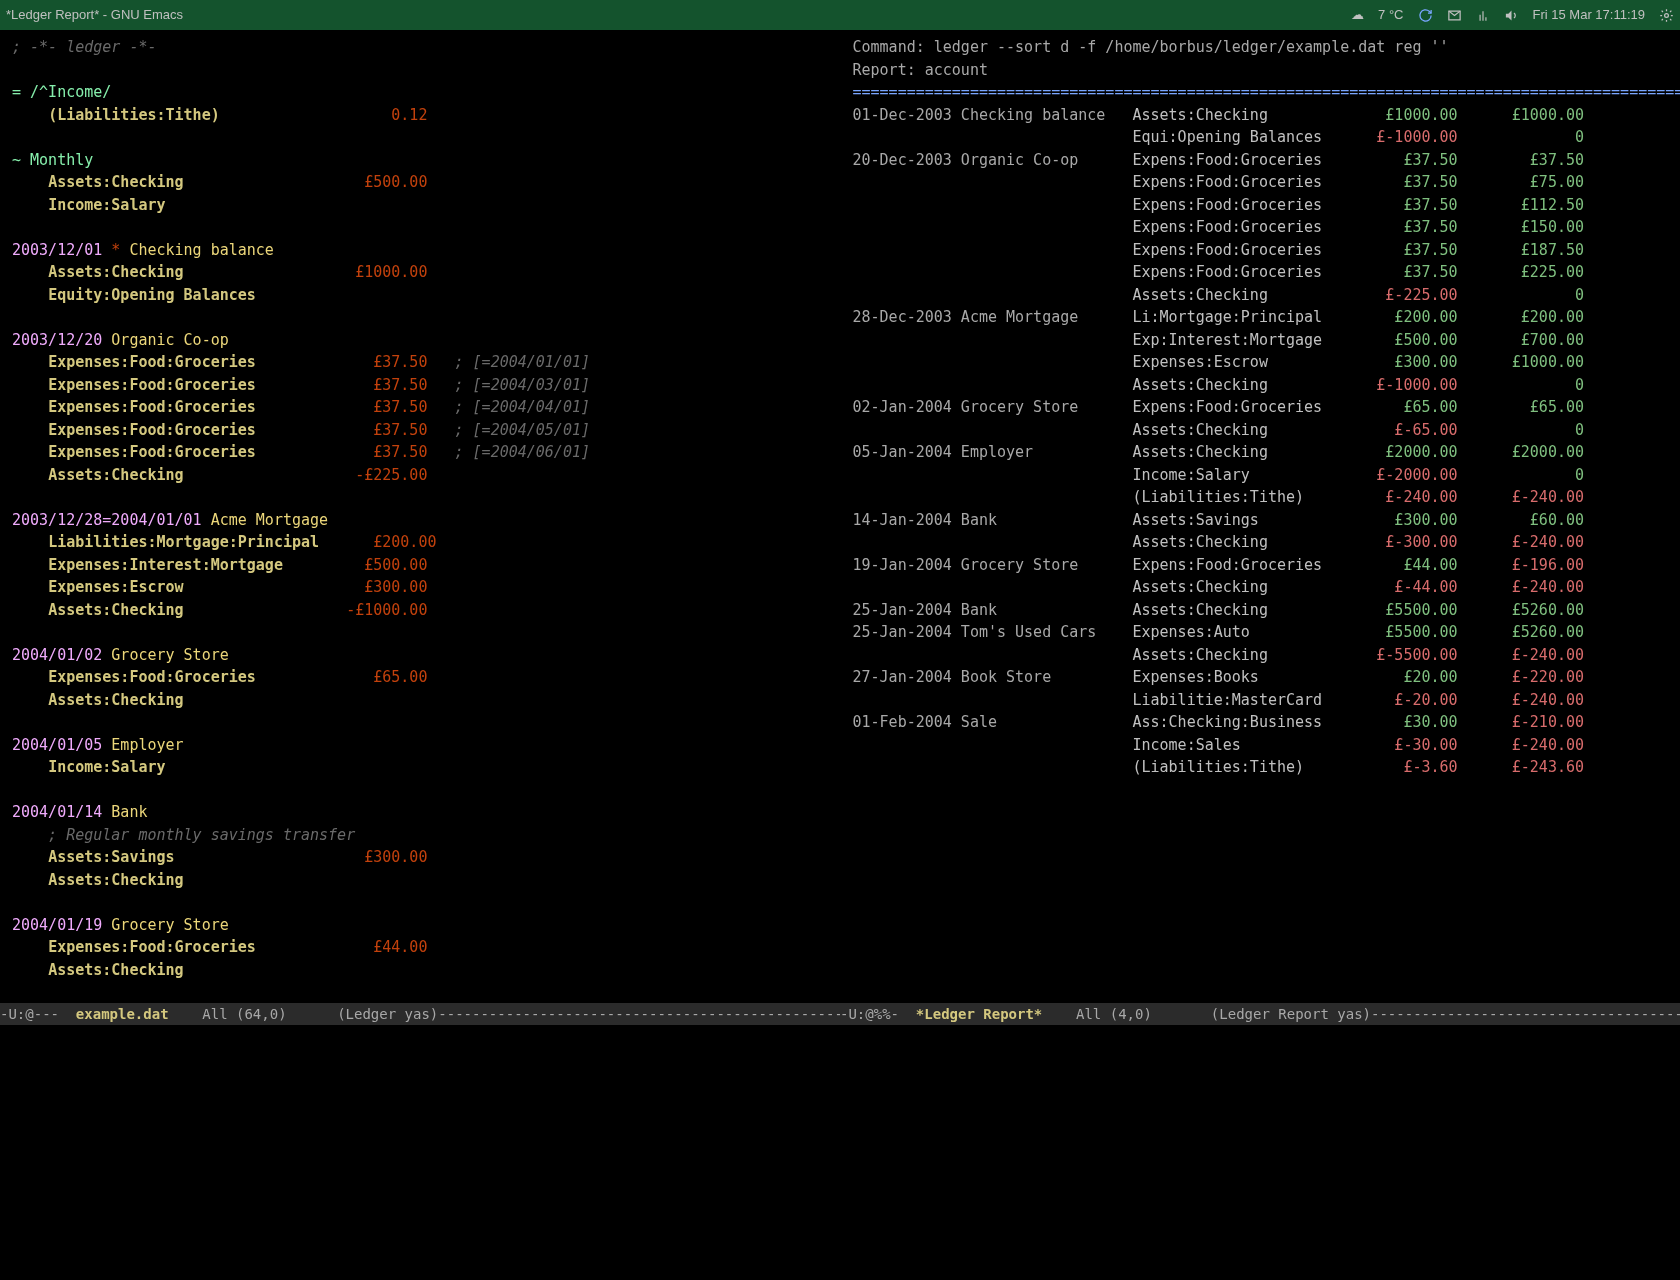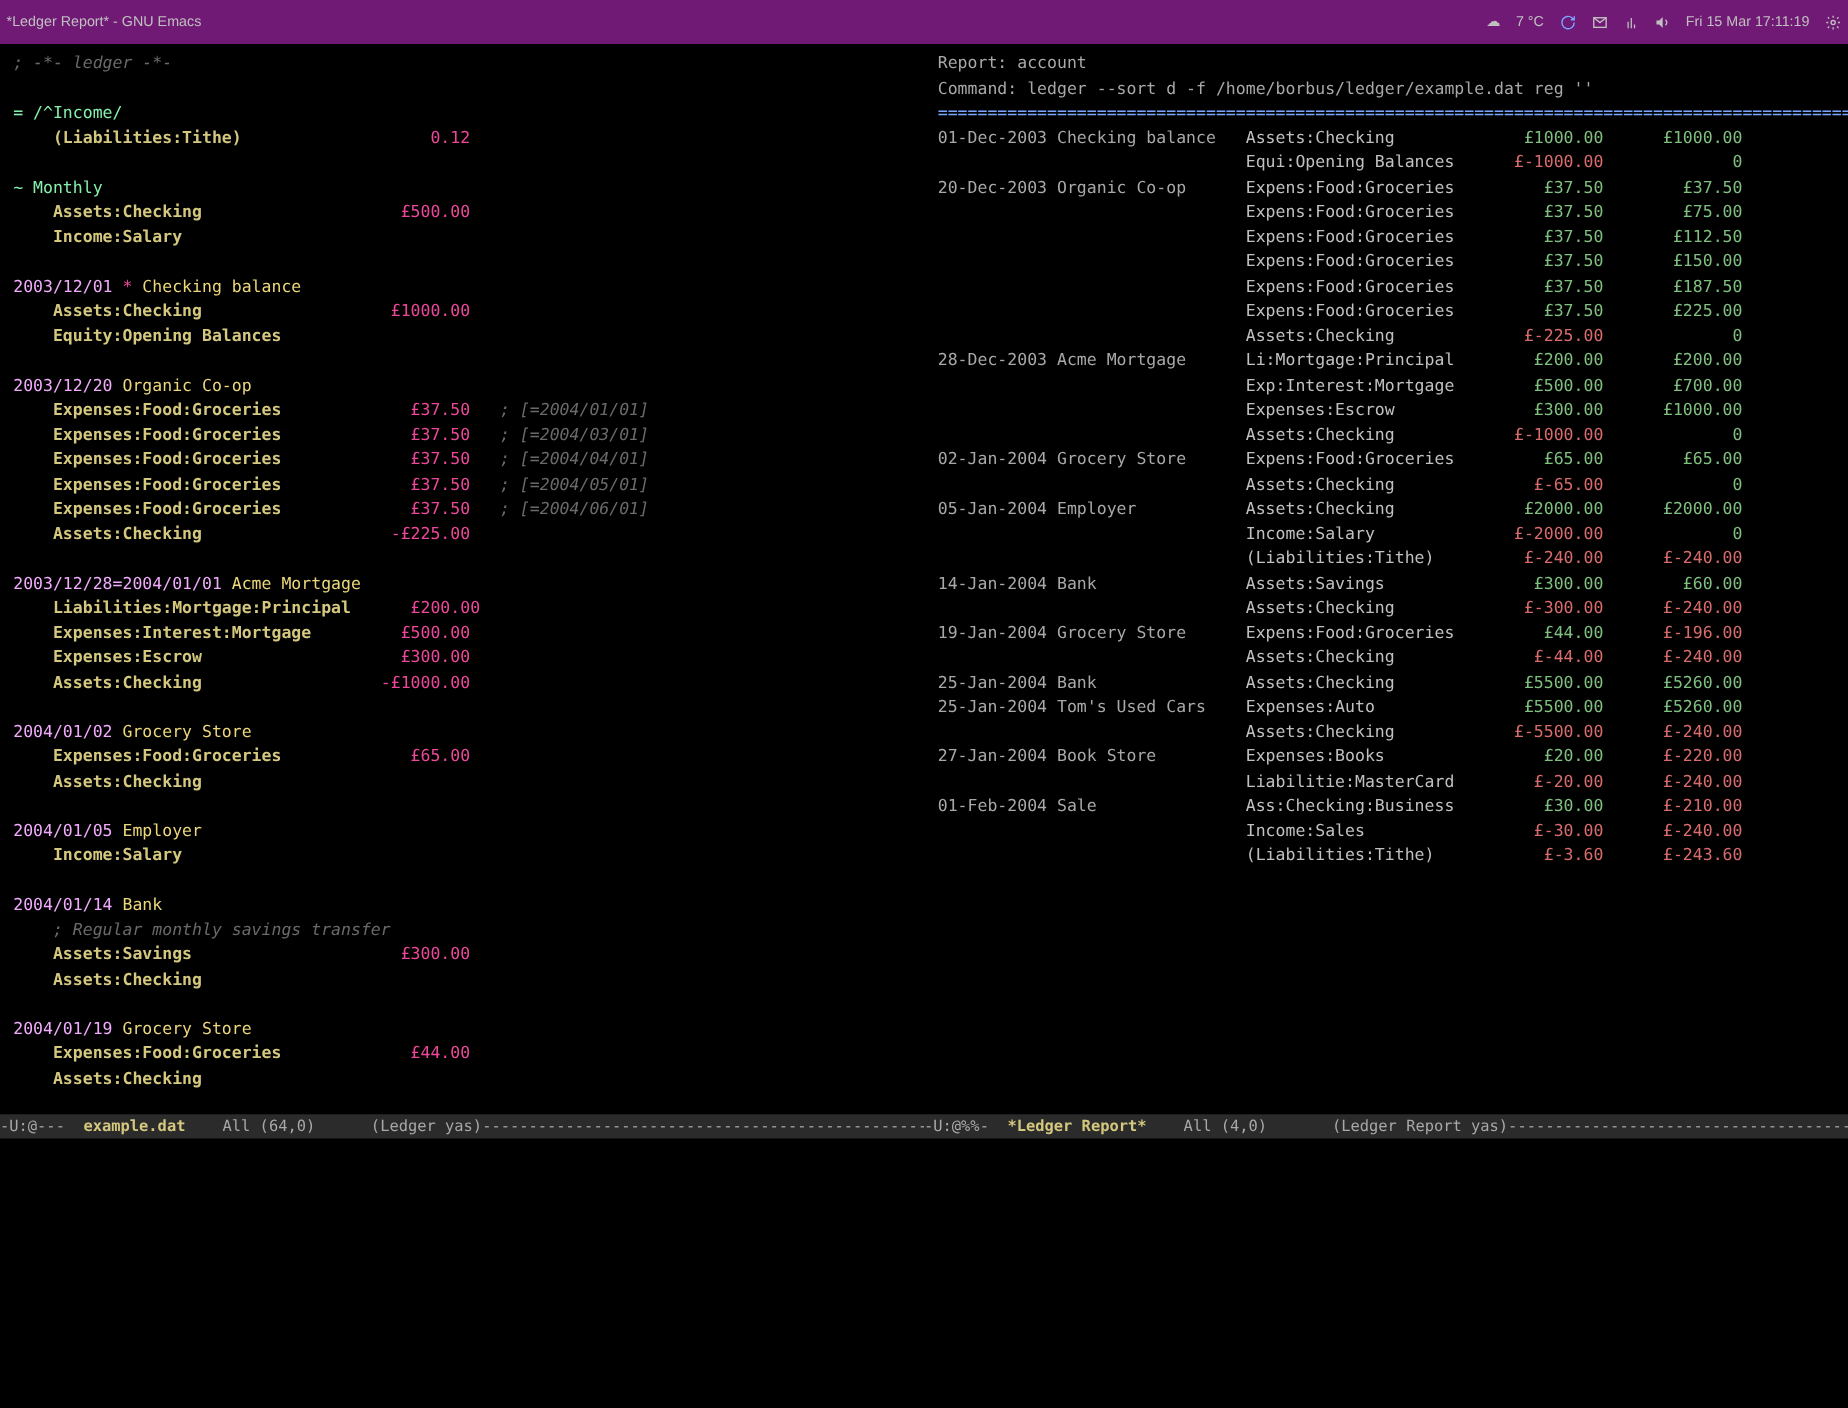--- a/index.html
+++ b/index.html
@@ -1,30 +1,30 @@
 <!DOCTYPE html>
 <html><head>
 <meta charset="utf-8">
 <style>
   html,body{margin:0;padding:0;width:1680px;height:1280px;background:#000;overflow:hidden;
     font-family:Consolas,"DejaVu Sans Mono",monospace;font-size:15px;line-height:1.5;}
-  .titlebar{height:40px;background:#701a75;color:#c0c0c0;display:flex;align-items:center;
+  .titlebar{height:30px;background:#14532d;color:#c0c0c0;display:flex;align-items:center;
     padding:0 6px;font-family:sans-serif;font-size:13px;}
   .titlebar .spacer{flex:1;}
   .tray{display:flex;align-items:center;gap:14px;}
   .tray span{white-space:nowrap;}
   .panes{display:flex;}
   .pane{flex:1;width:50%;height:973px;overflow:hidden;box-sizing:border-box;}
   .left{padding:6px 12px;border-right:1px solid #000;}
   .right{padding:6px 12px;}
   .comment{color:#6a6a6a;font-style:italic;}
   .yellow{color:#d4c87f;font-weight:bold;}
   .blue{color:#86efac;}
   .dblue{color:#f0abfc;margin-top:34px;}
-  .gray{color:#ec4899;}
+  .gray{color:#c2410c;}
   .cal{color:#ecd77a;}
   .pos{color:#7fbf7f;}
   .neg{color:#d86c6c;}
   .white{color:#c0c0c0;}
   .hdr{color:#a8a8a8;}
   .rule{color:#7aa6ff;letter-spacing:0;}
   .row{white-space:pre;}
   .modeline{background:#2b2b2b;color:#a8a8a8;font-family:Consolas,monospace;font-size:14px;
     height:22px;line-height:22px;display:flex;}
   .modeline>div{flex:1;white-space:pre;overflow:hidden;}
@@ -120,22 +120,22 @@
       <div class="row">    <span class="yellow">Assets:Checking</span></div>
       <div class="row">&nbsp;</div>
       <div class="row"><span class="dblue">2004/01/25</span><span class="gray"> </span><span class="cal">Bank</span></div>
       <div class="row comment">    ; Transfer to cover car purchase</div>
       <div class="row">    <span class="yellow">Assets:Checking</span>               <span class="gray">    £5500.00</span></div>
       <div class="row">    <span class="yellow">Assets:Savings</span></div>
       <div class="row comment">    ; :nobudget:</div>
       <div class="row">&nbsp;</div>
     </div>
   <div class="pane right" id="right-pane">
+      <div class="row hdr">Command: ledger --sort d -f /home/borbus/ledger/example.dat reg ''</div>
       <div class="row hdr">Report: account</div>
-      <div class="row hdr">Command: ledger --sort d -f /home/borbus/ledger/example.dat reg ''</div>
       <div class="row rule">===========================================================================================================</div>
       <div class="rightrow">01-Dec-2003 Checking balance   <span class="white">Assets:Checking         </span><span class="pos">    £1000.00</span>  <span class="pos">    £1000.00</span></div>
       <div class="rightrow">                               <span class="white">Equi:Opening Balances   </span><span class="neg">   £-1000.00</span>  <span class="pos">           0</span></div>
       <div class="rightrow">20-Dec-2003 Organic Co-op      <span class="white">Expens:Food:Groceries   </span><span class="pos">      £37.50</span>  <span class="pos">      £37.50</span></div>
       <div class="rightrow">                               <span class="white">Expens:Food:Groceries   </span><span class="pos">      £37.50</span>  <span class="pos">      £75.00</span></div>
       <div class="rightrow">                               <span class="white">Expens:Food:Groceries   </span><span class="pos">      £37.50</span>  <span class="pos">     £112.50</span></div>
       <div class="rightrow">                               <span class="white">Expens:Food:Groceries   </span><span class="pos">      £37.50</span>  <span class="pos">     £150.00</span></div>
       <div class="rightrow">                               <span class="white">Expens:Food:Groceries   </span><span class="pos">      £37.50</span>  <span class="pos">     £187.50</span></div>
       <div class="rightrow">                               <span class="white">Expens:Food:Groceries   </span><span class="pos">      £37.50</span>  <span class="pos">     £225.00</span></div>
       <div class="rightrow">                               <span class="white">Assets:Checking         </span><span class="neg">    £-225.00</span>  <span class="pos">           0</span></div>

